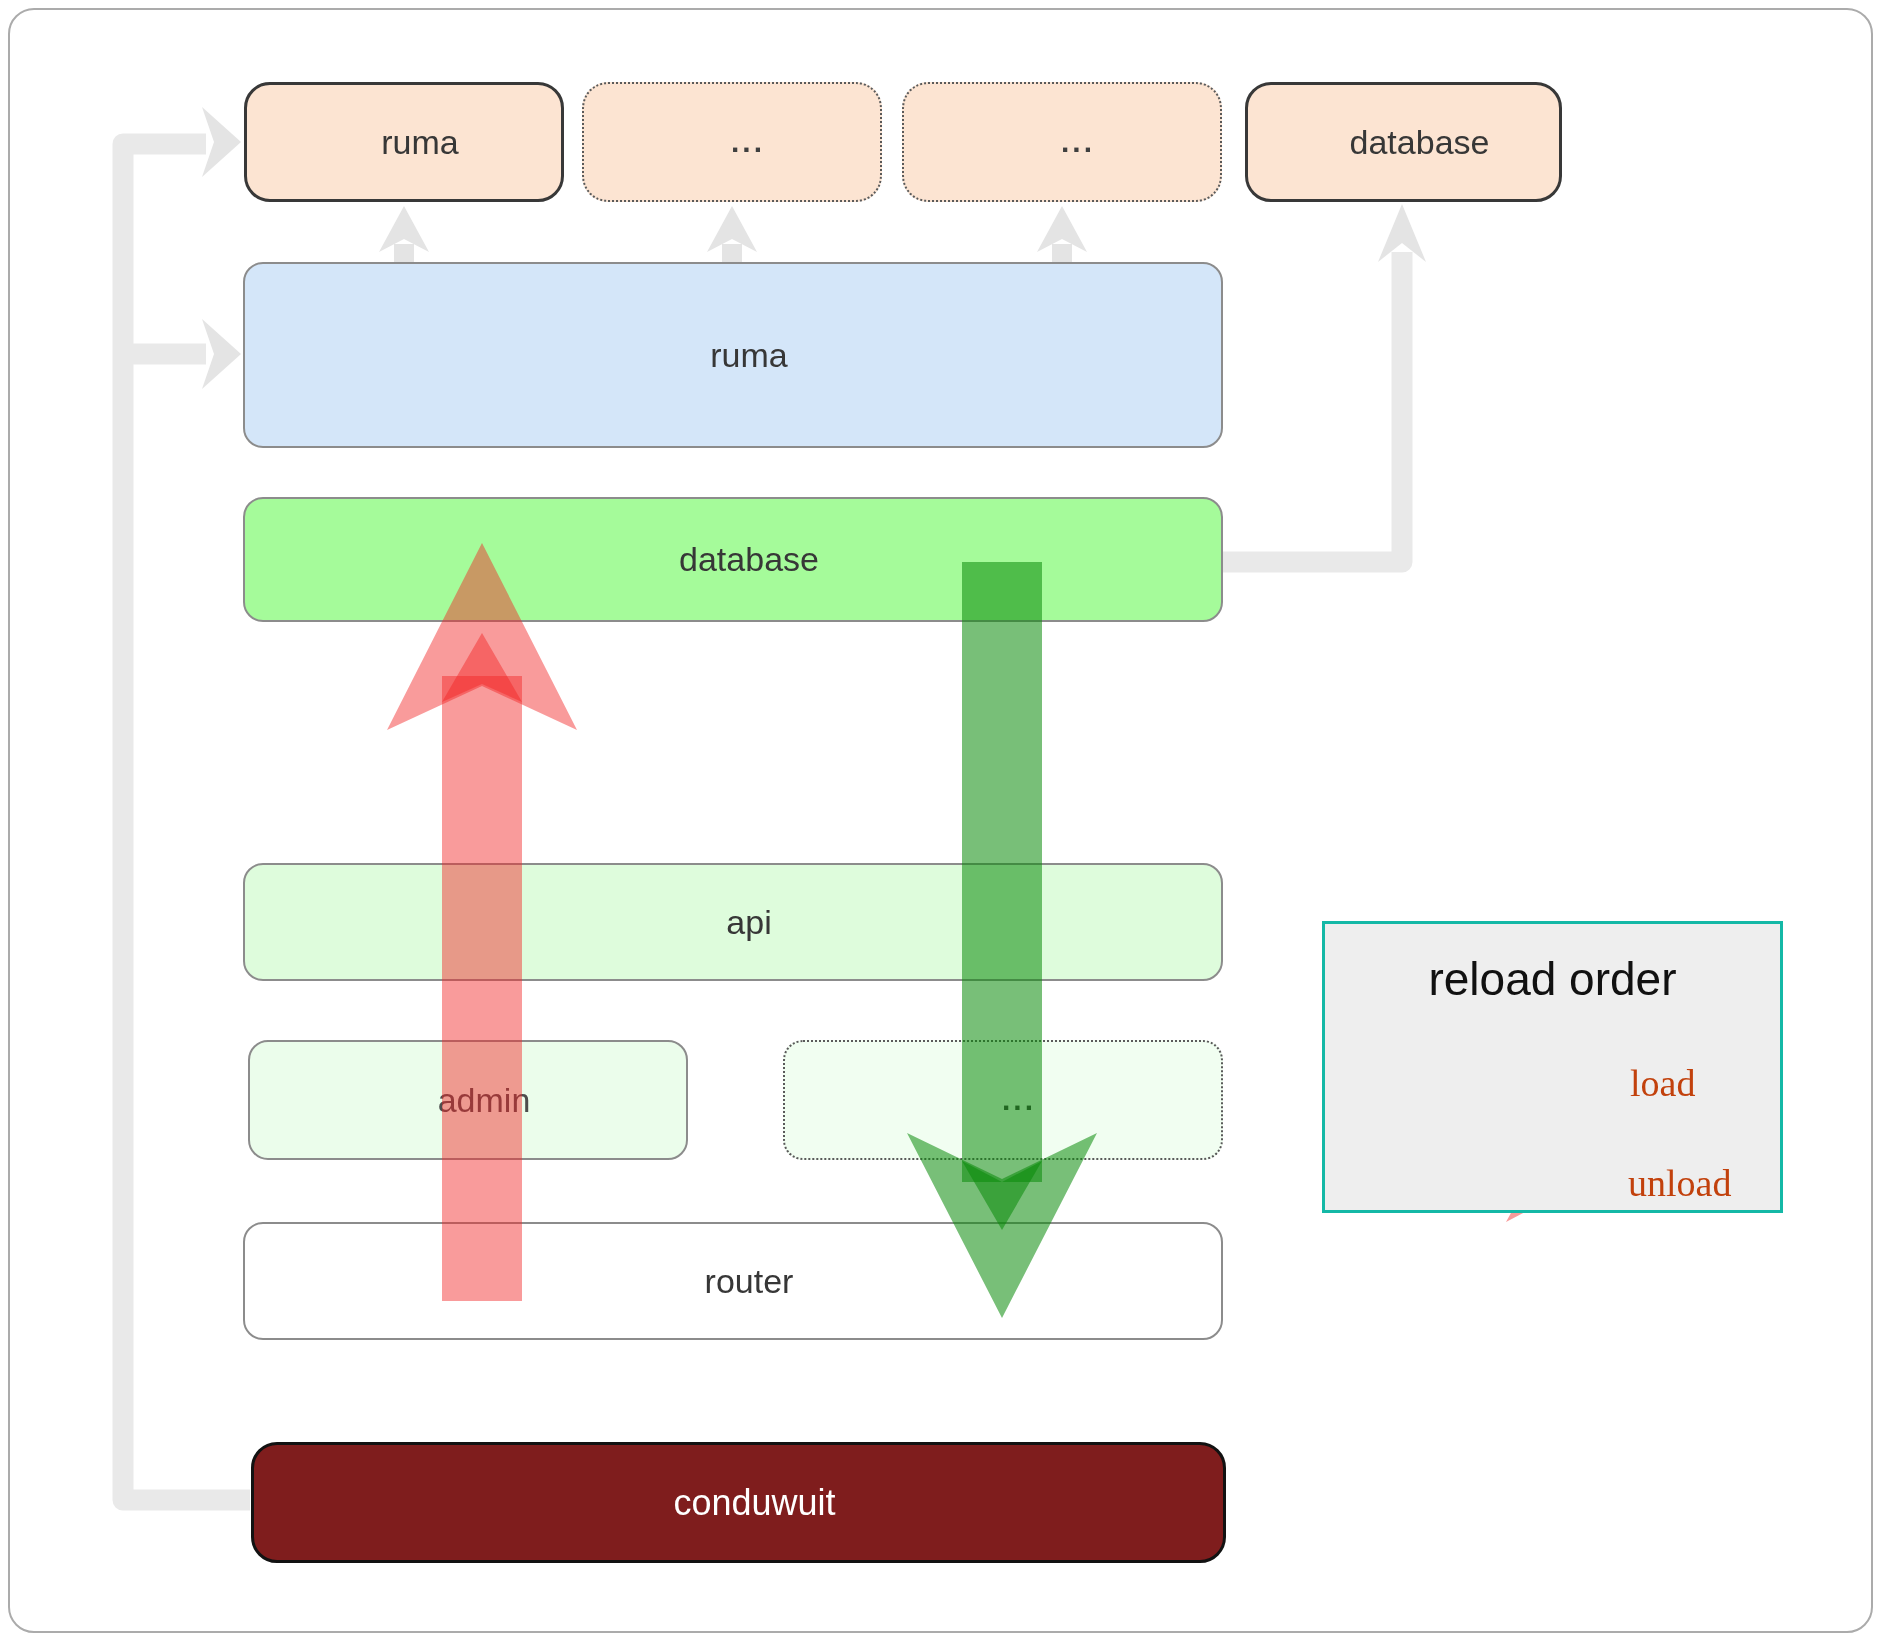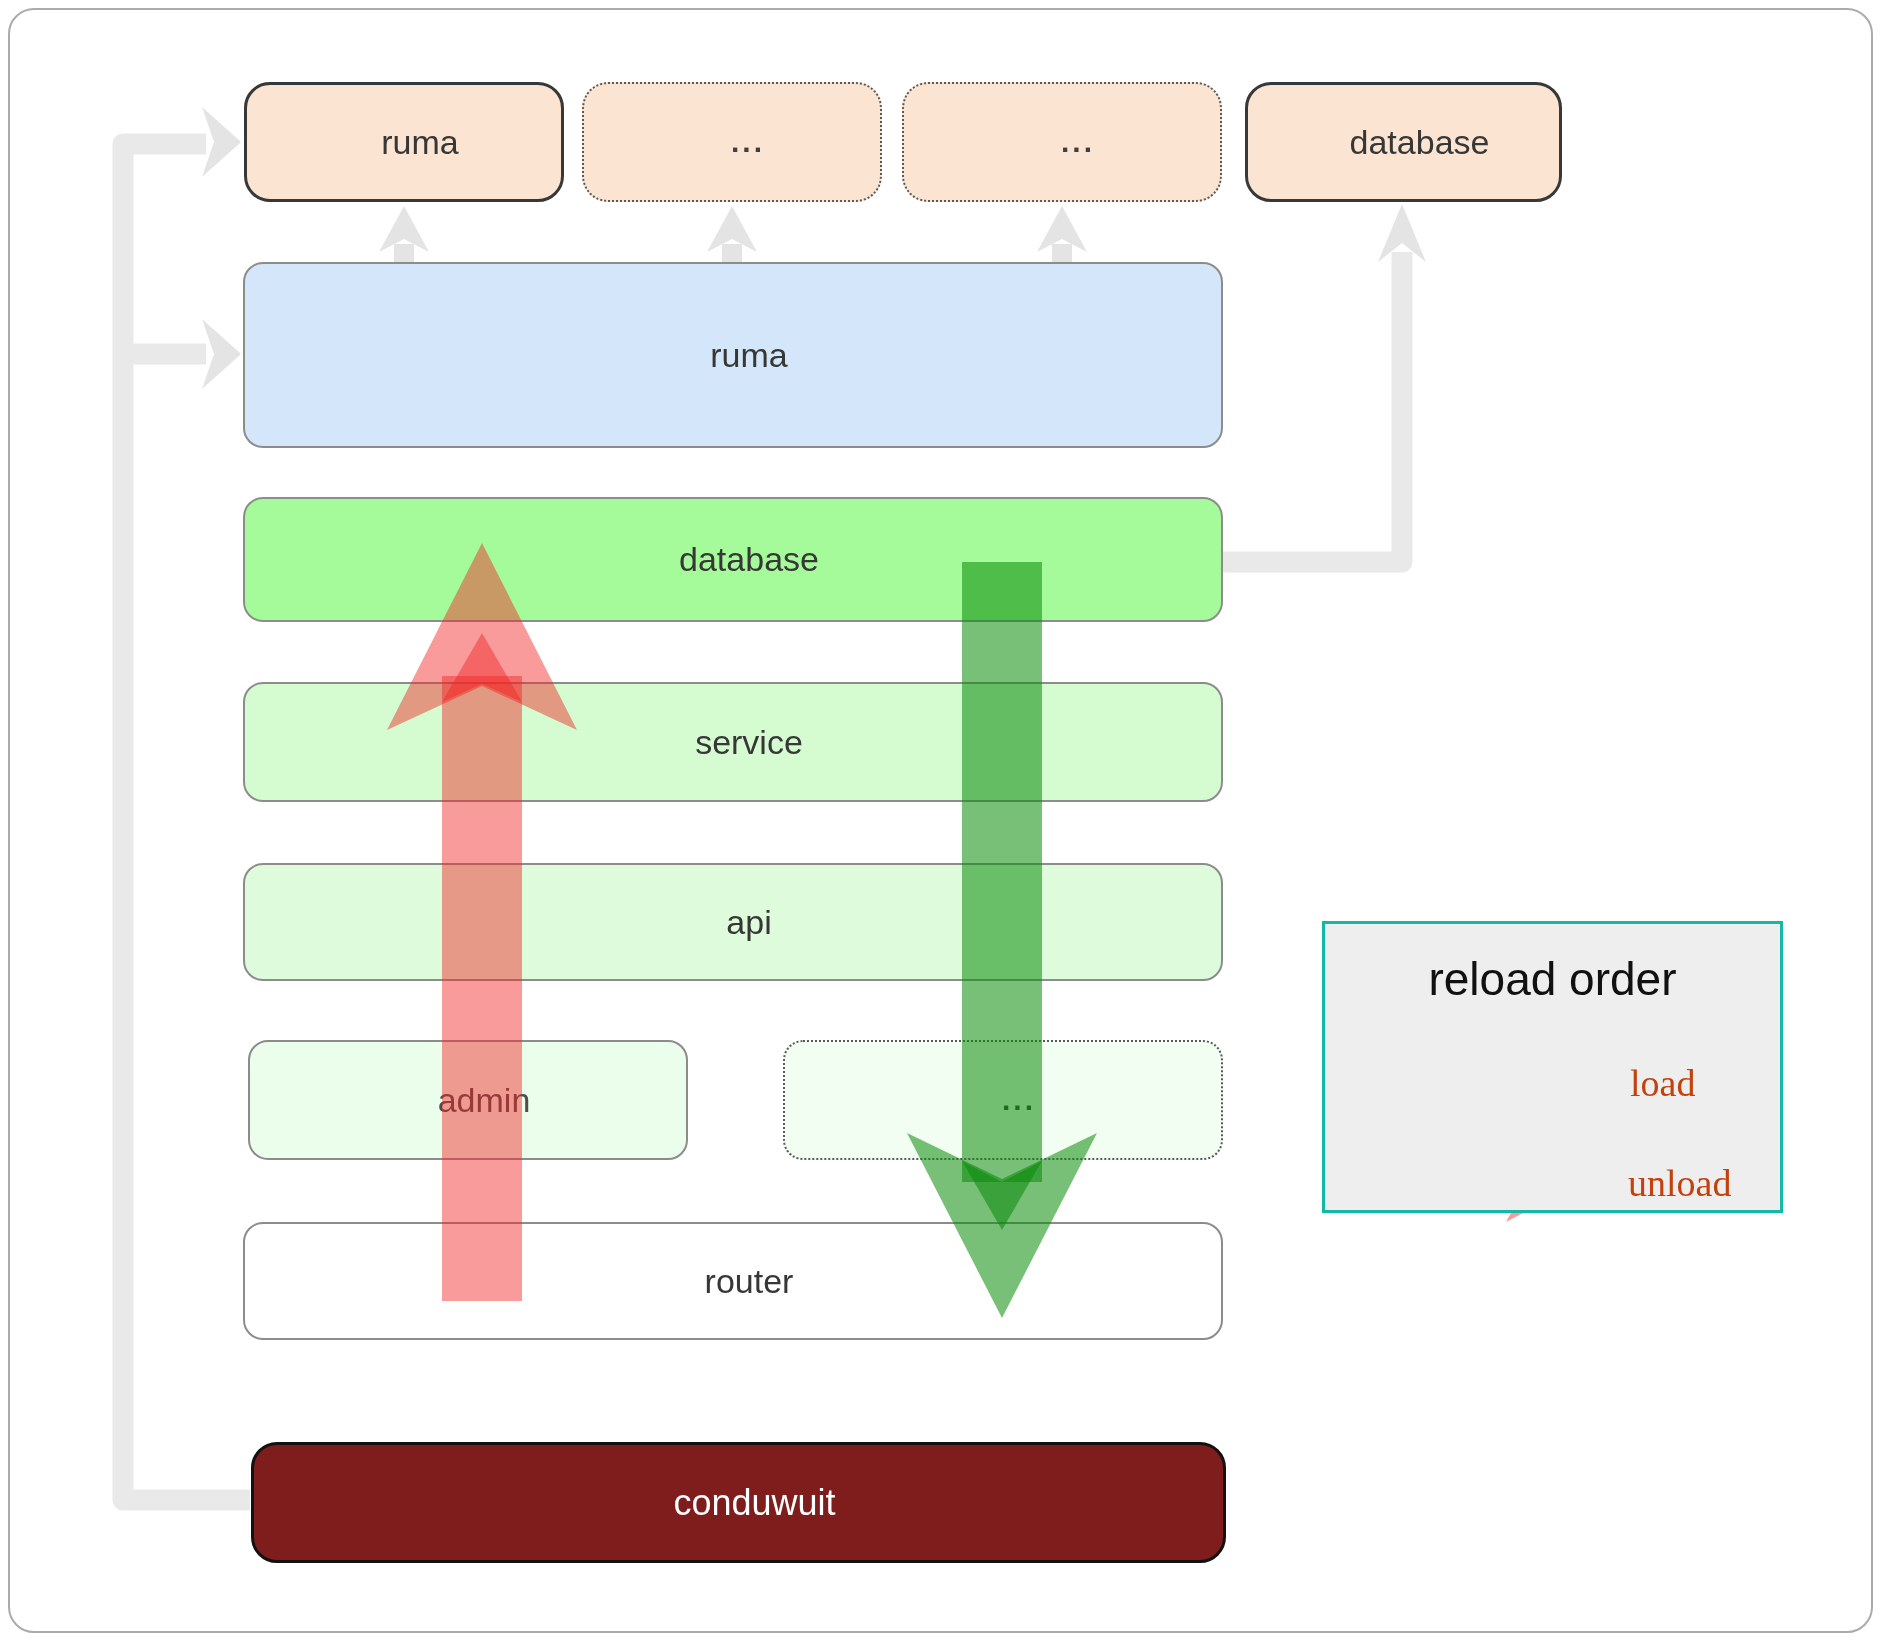--- a/index.html
+++ b/index.html
@@ -78,23 +78,20 @@
   <div class="node peach" style="left:1245px;top:82px;width:317px;height:120px;">
     <span>database</span>
   </div>
 
   <div class="node stack core" style="left:243px;top:262px;width:980px;height:186px;">
     <span>ruma</span>
   </div>
   <div class="node stack database" style="left:243px;top:497px;width:980px;height:125px;">
     <span>database</span>
   </div>
-  <div class="node stack service" style="left:243px;top:682px;width:980px;height:120px;">
-    <span>service</span>
-  </div>
   <div class="node stack api" style="left:243px;top:863px;width:980px;height:118px;">
     <span>api</span>
   </div>
   <div class="node stack admin" style="left:248px;top:1040px;width:440px;height:120px;">
     <span>admin</span>
   </div>
   <div class="node adminmore dots" style="left:783px;top:1040px;width:440px;height:120px;">
     <span>...</span>
   </div>
   <div class="node stack router" style="left:243px;top:1222px;width:980px;height:118px;">

